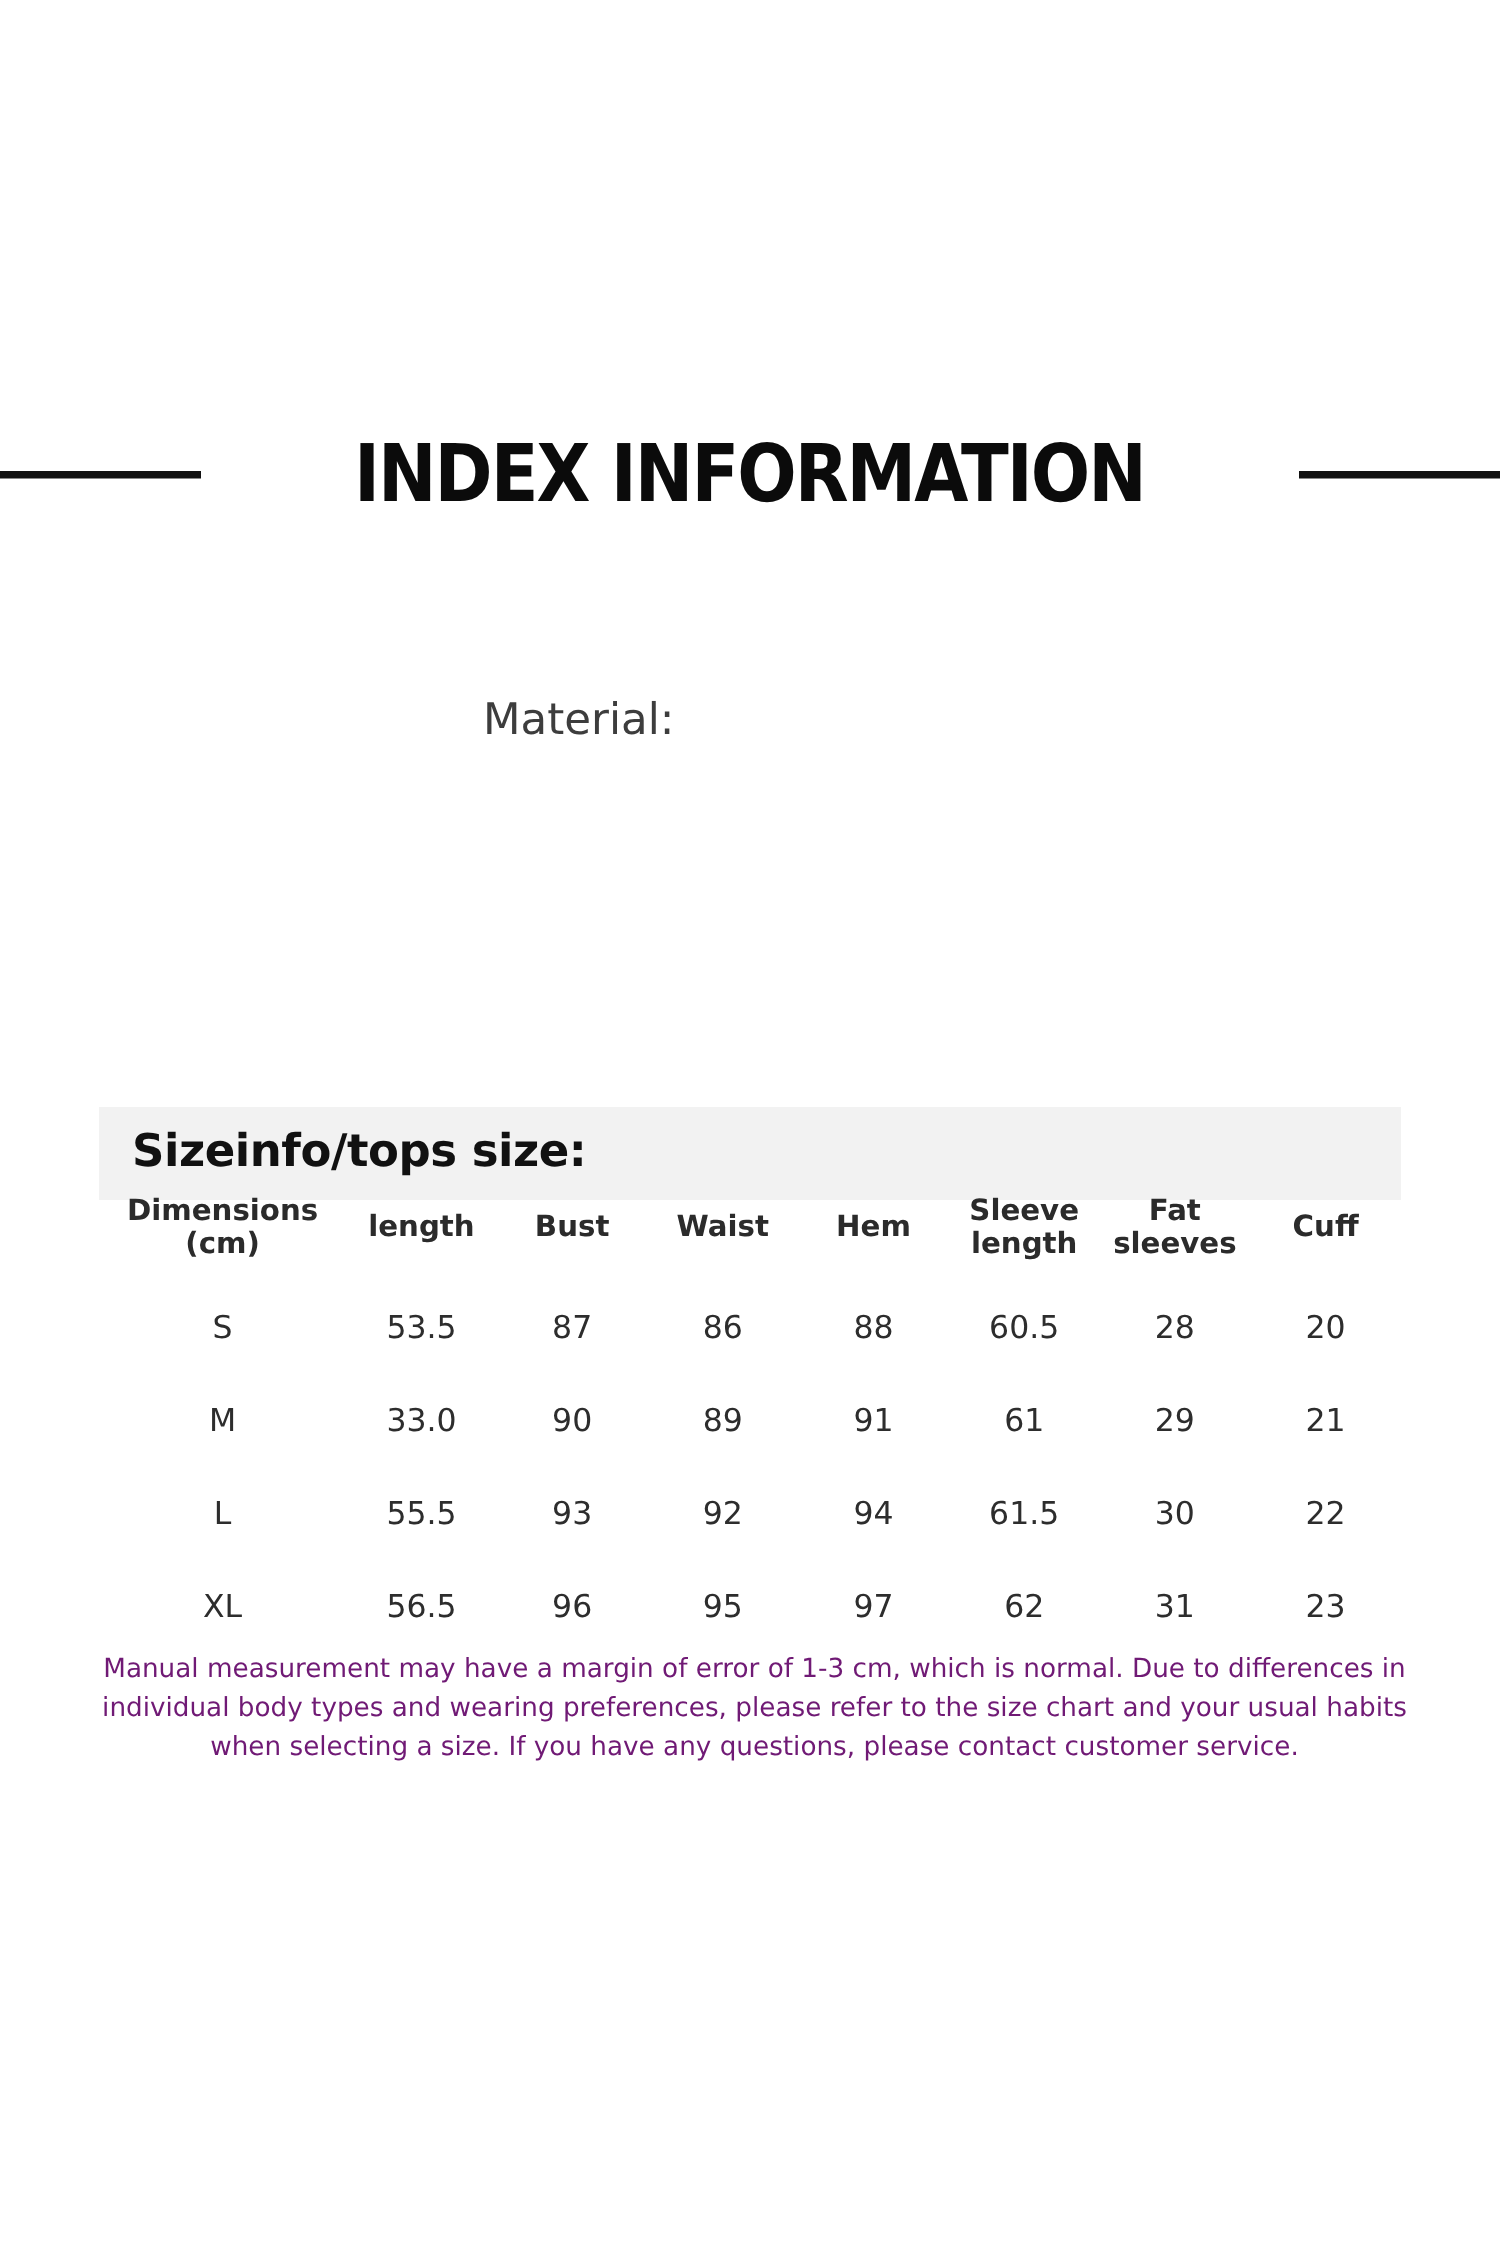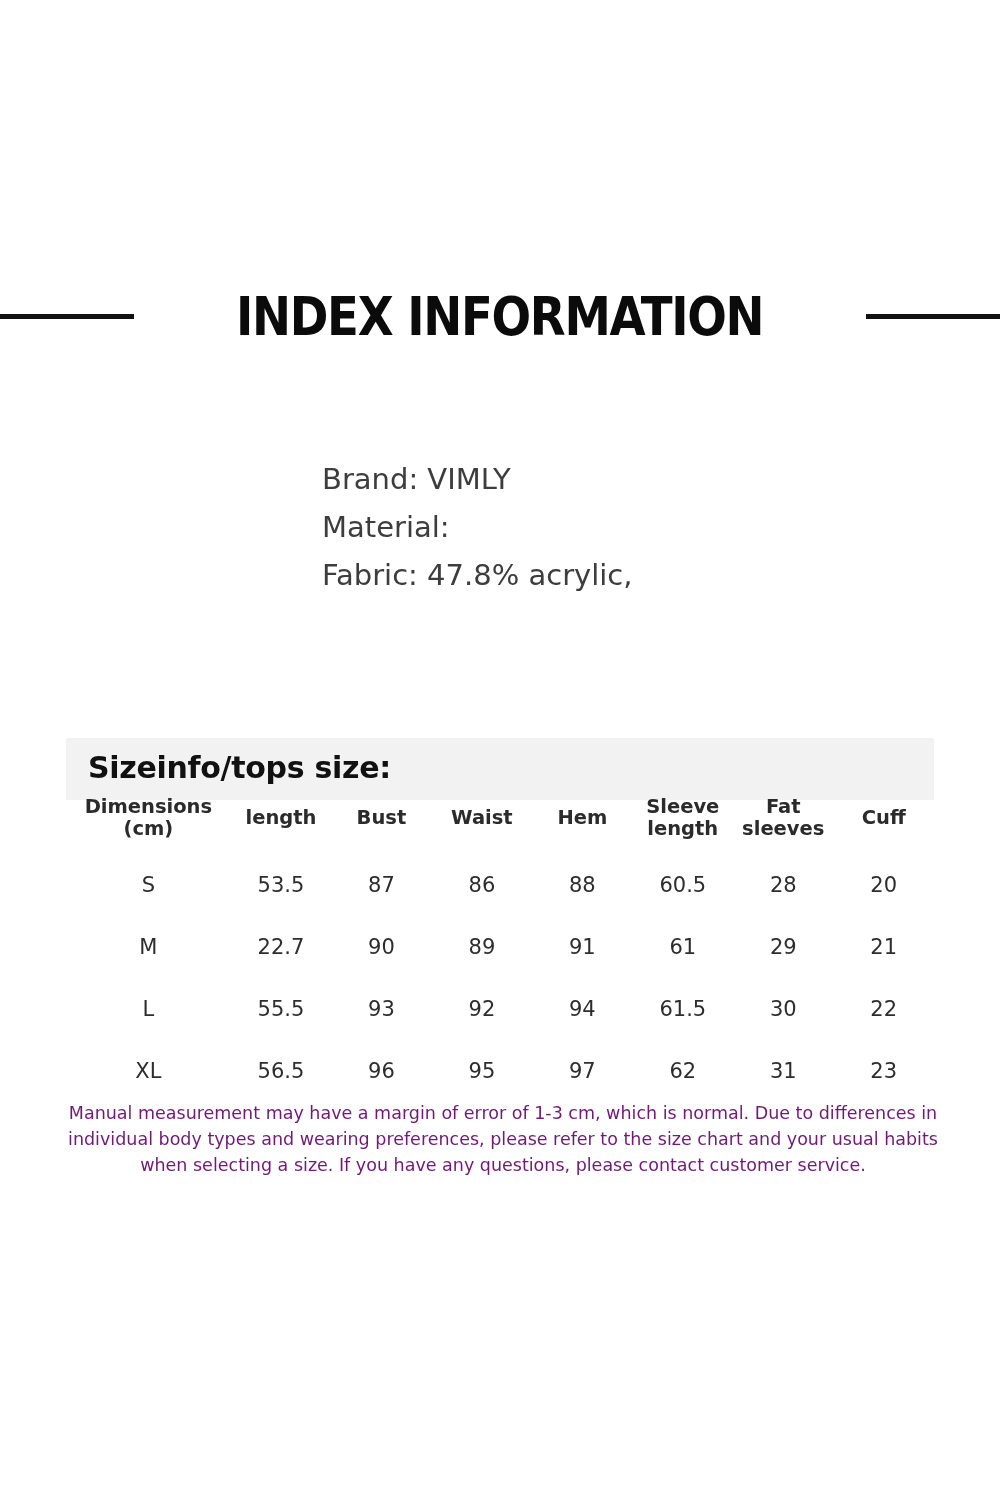--- a/index.html
+++ b/index.html
@@ -128,23 +128,21 @@
 </head>
 <body>
 
 <div class="title-row">
   <div class="title-rule left"></div>
   <div class="title-text">INDEX INFORMATION</div>
   <div class="title-rule right"></div>
 </div>
 
 <div class="info-block">
-  <div class="info-line">Brand: VIMLY</div>
   <div class="info-line">Material:</div>
-  <div class="info-line">Fabric: 47.8% acrylic,</div>
 </div>
 
 <div class="size-band"></div>
 <div class="size-band-label">Sizeinfo/tops size:</div>
 
 <table class="size-table">
   <colgroup>
     <col class="col-dim">
     <col class="col-std">
     <col class="col-std">
@@ -191,21 +189,21 @@
       <td>53.5</td>
       <td>87</td>
       <td>86</td>
       <td>88</td>
       <td>60.5</td>
       <td>28</td>
       <td>20</td>
     </tr>
     <tr>
       <td class="sz">M</td>
-      <td>22.7</td>
+      <td>33.0</td>
       <td>90</td>
       <td>89</td>
       <td>91</td>
       <td>61</td>
       <td>29</td>
       <td>21</td>
     </tr>
     <tr>
       <td class="sz">L</td>
       <td>55.5</td>

